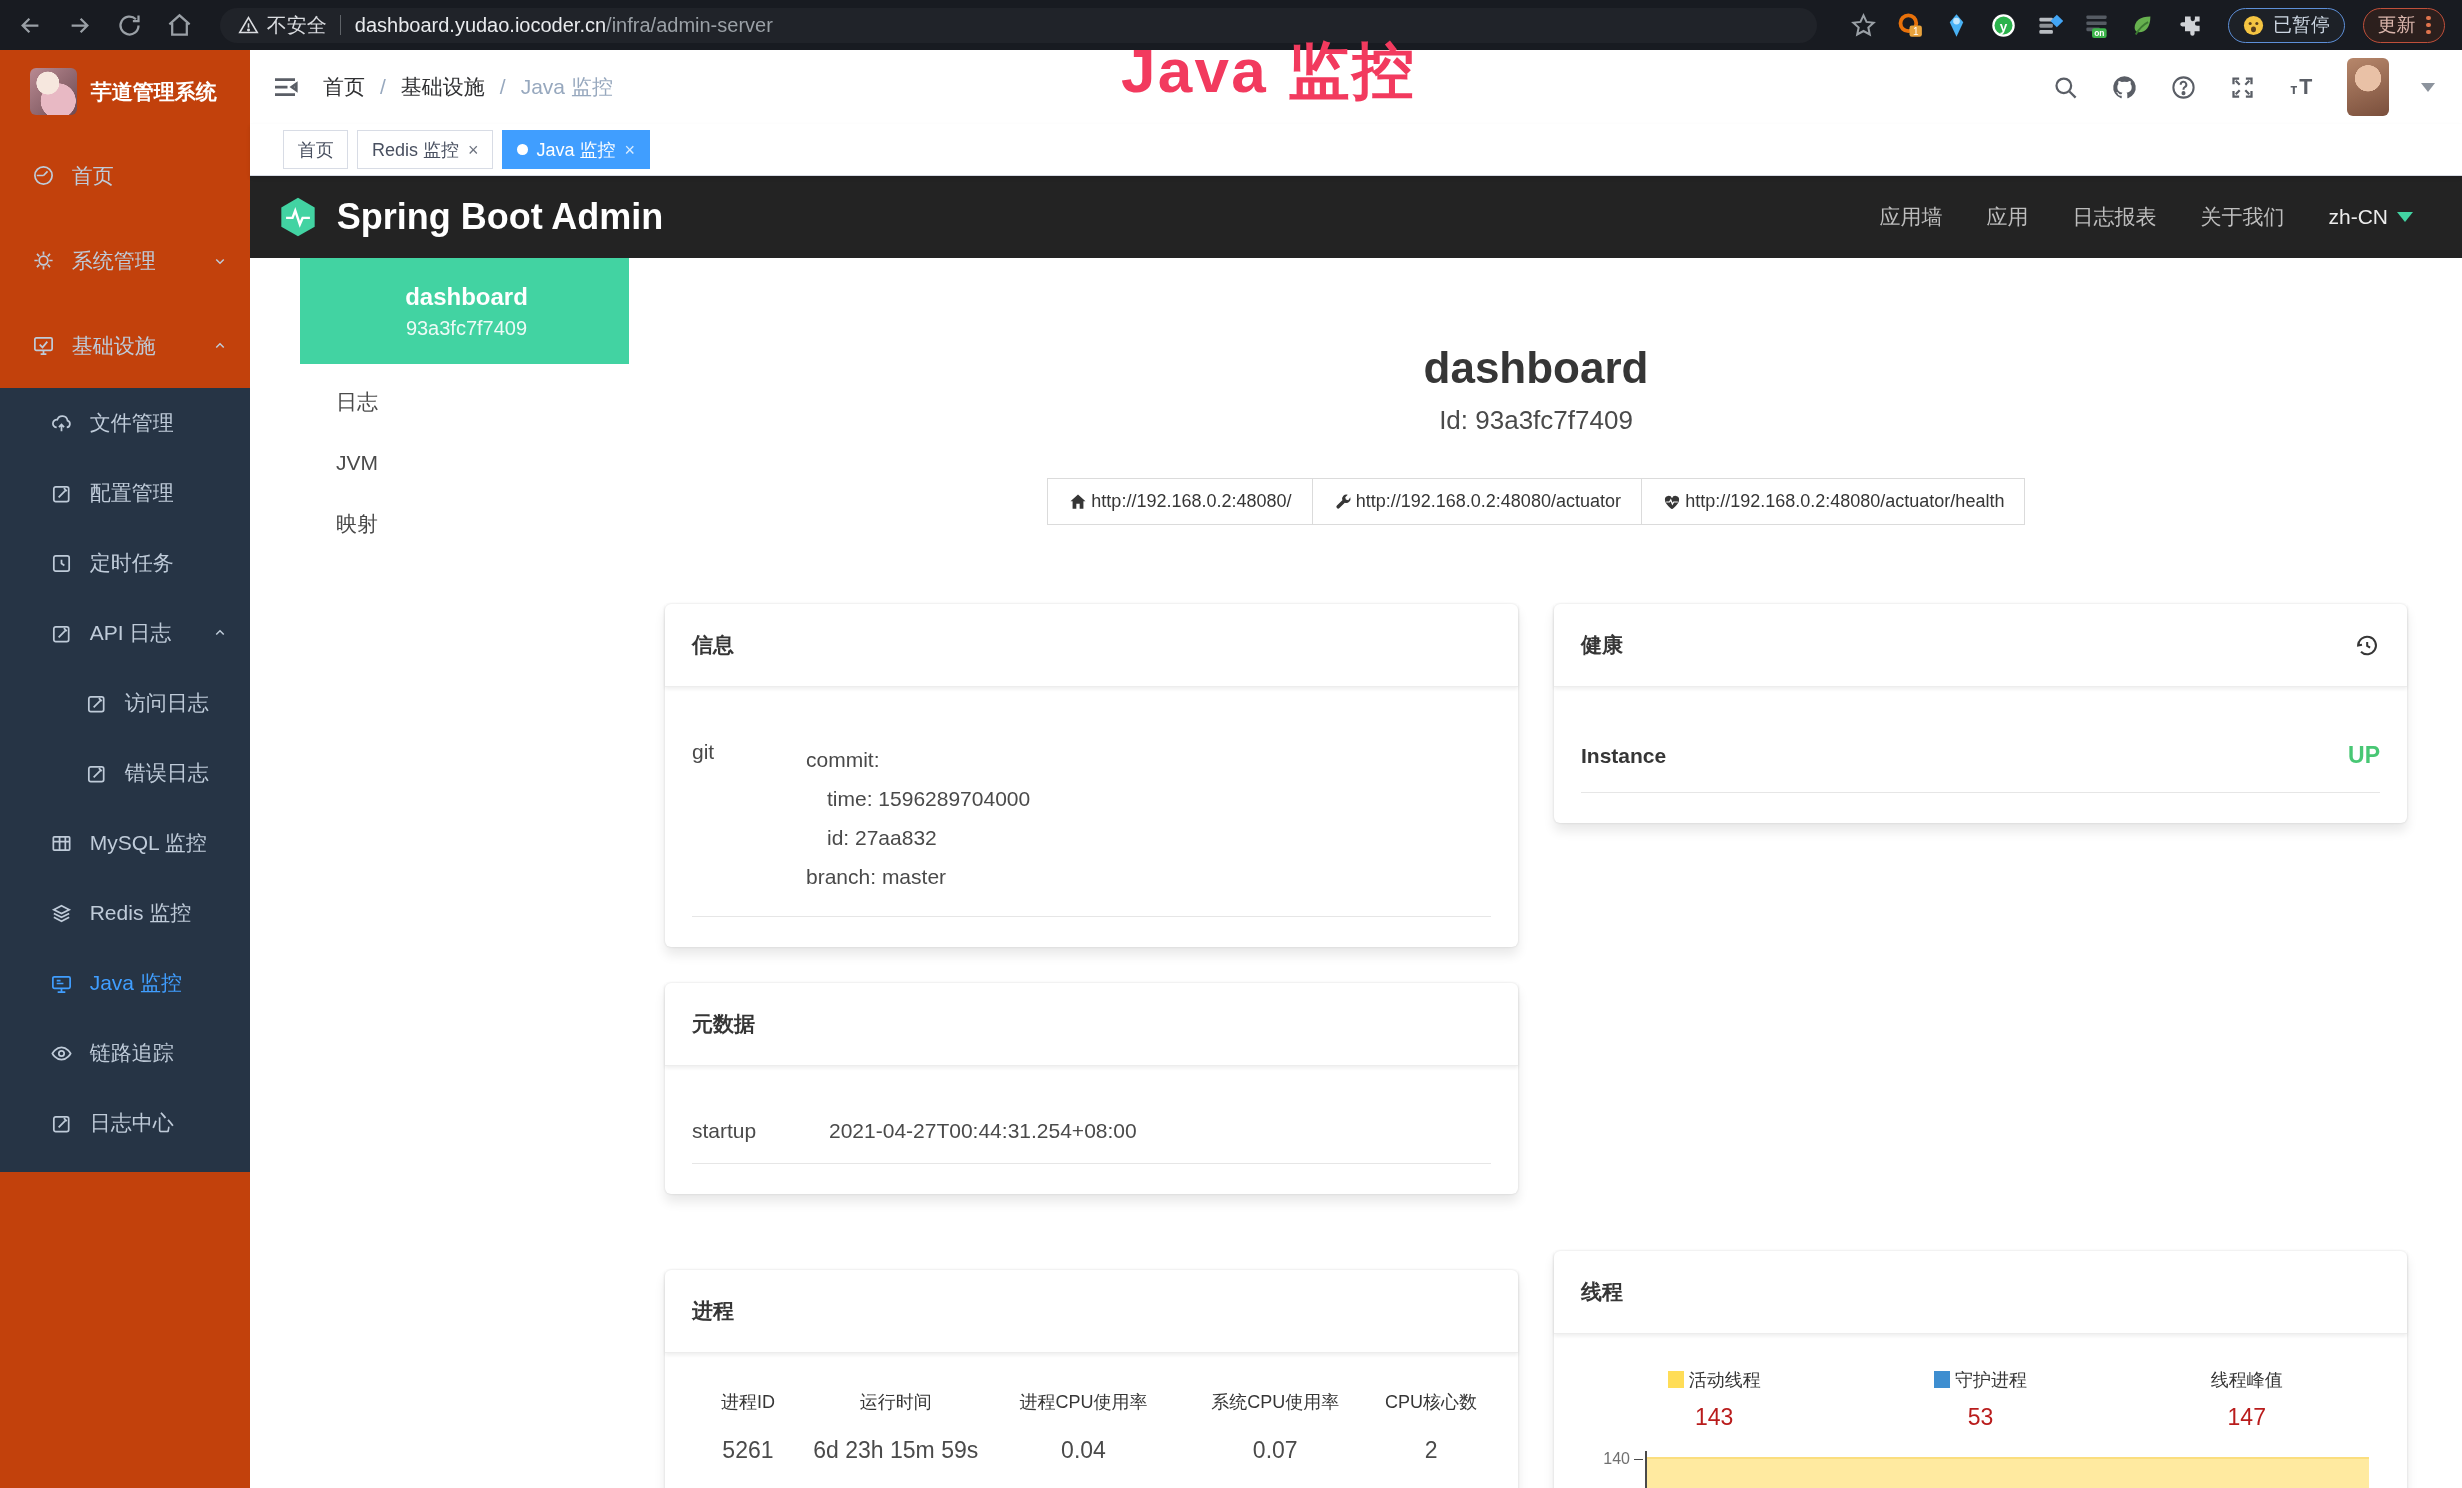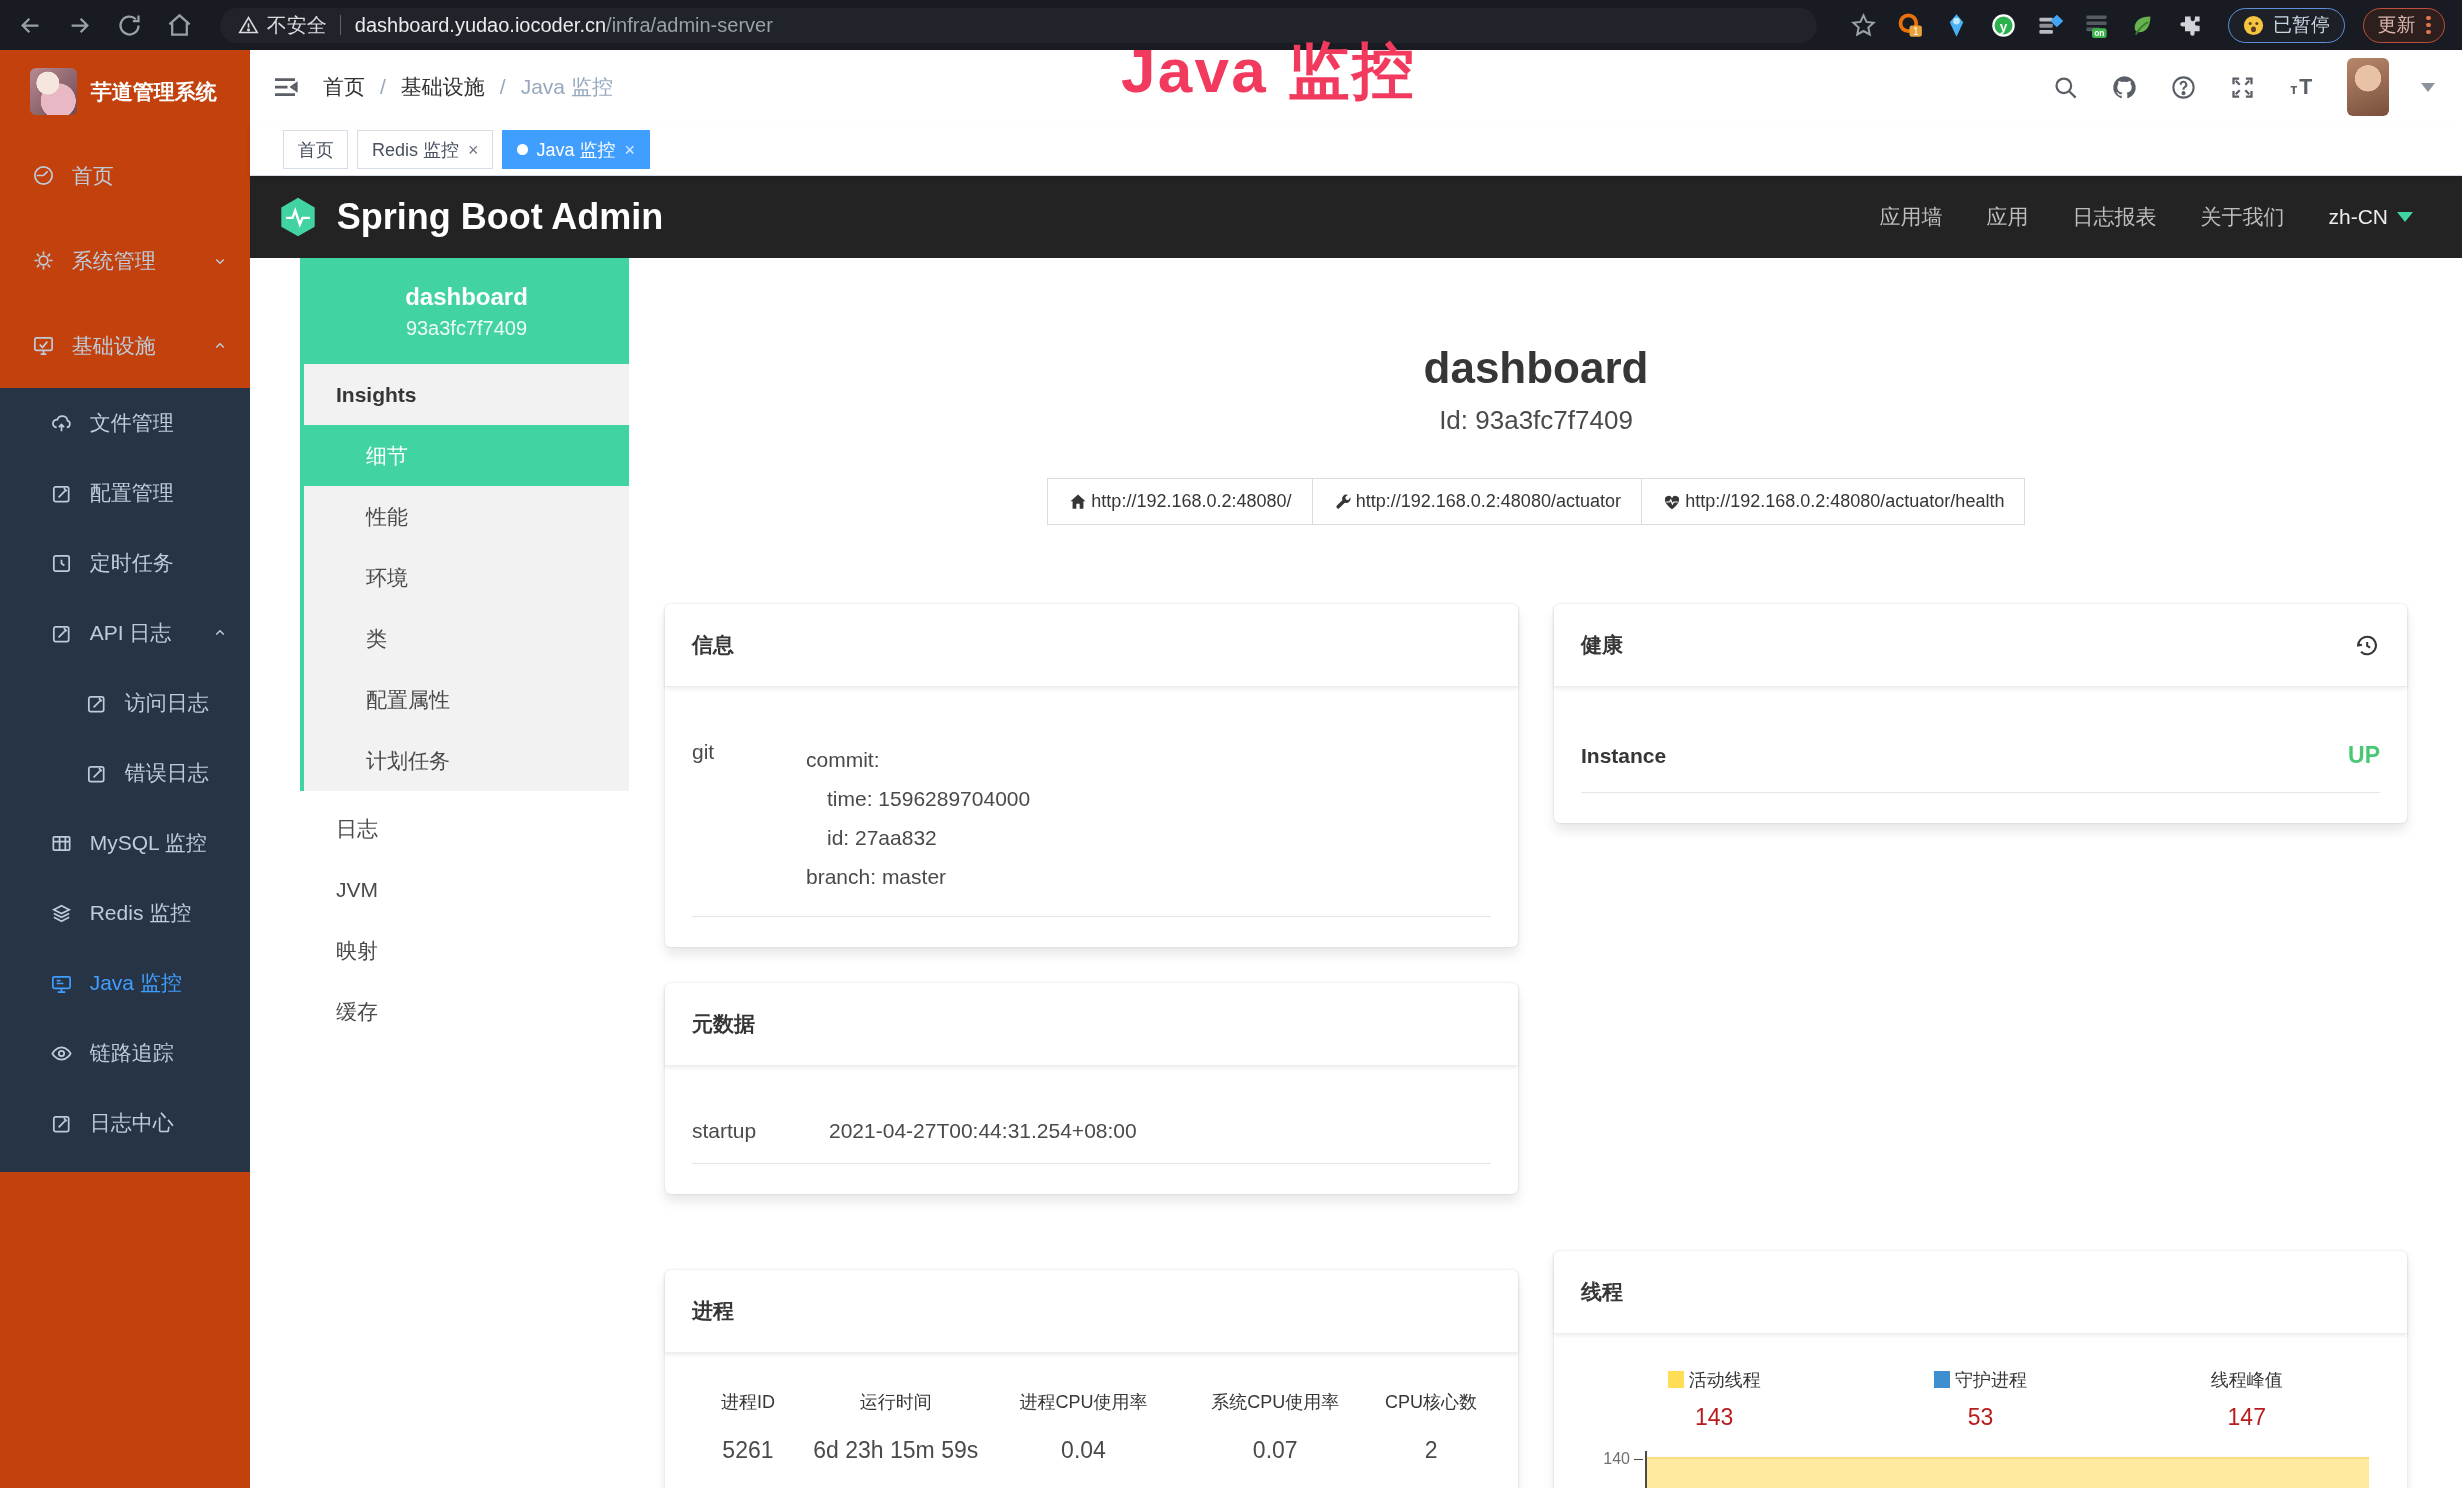--- a/index.html
+++ b/index.html
@@ -419,35 +419,25 @@
       </div>
 
       <div class="sba-body">
 
         <div class="sba-sidebar">
           <div class="inst-group">
             <div class="inst-header">
               <span class="inst-name">dashboard</span>
               <span class="inst-id">93a3fc7f7409</span>
             </div>
-            <div class="insights">
-              <div class="sec-head">Insights</div>
-              <div class="s-item active">细节</div>
-              <div class="s-item">性能</div>
-              <div class="s-item">环境</div>
-              <div class="s-item">类</div>
-              <div class="s-item">配置属性</div>
-              <div class="s-item">计划任务</div>
-            </div>
           </div>
           <div class="root-items">
             <div class="r-item">日志</div>
             <div class="r-item">JVM</div>
             <div class="r-item">映射</div>
-            <div class="r-item">缓存</div>
           </div>
         </div>
 
         <div class="sba-main">
           <div class="page-title">dashboard</div>
           <div class="page-id">Id: 93a3fc7f7409</div>
 
           <div class="links-row">
             <span class="link-btn">
               <svg viewBox="0 0 24 24" fill="currentColor">

